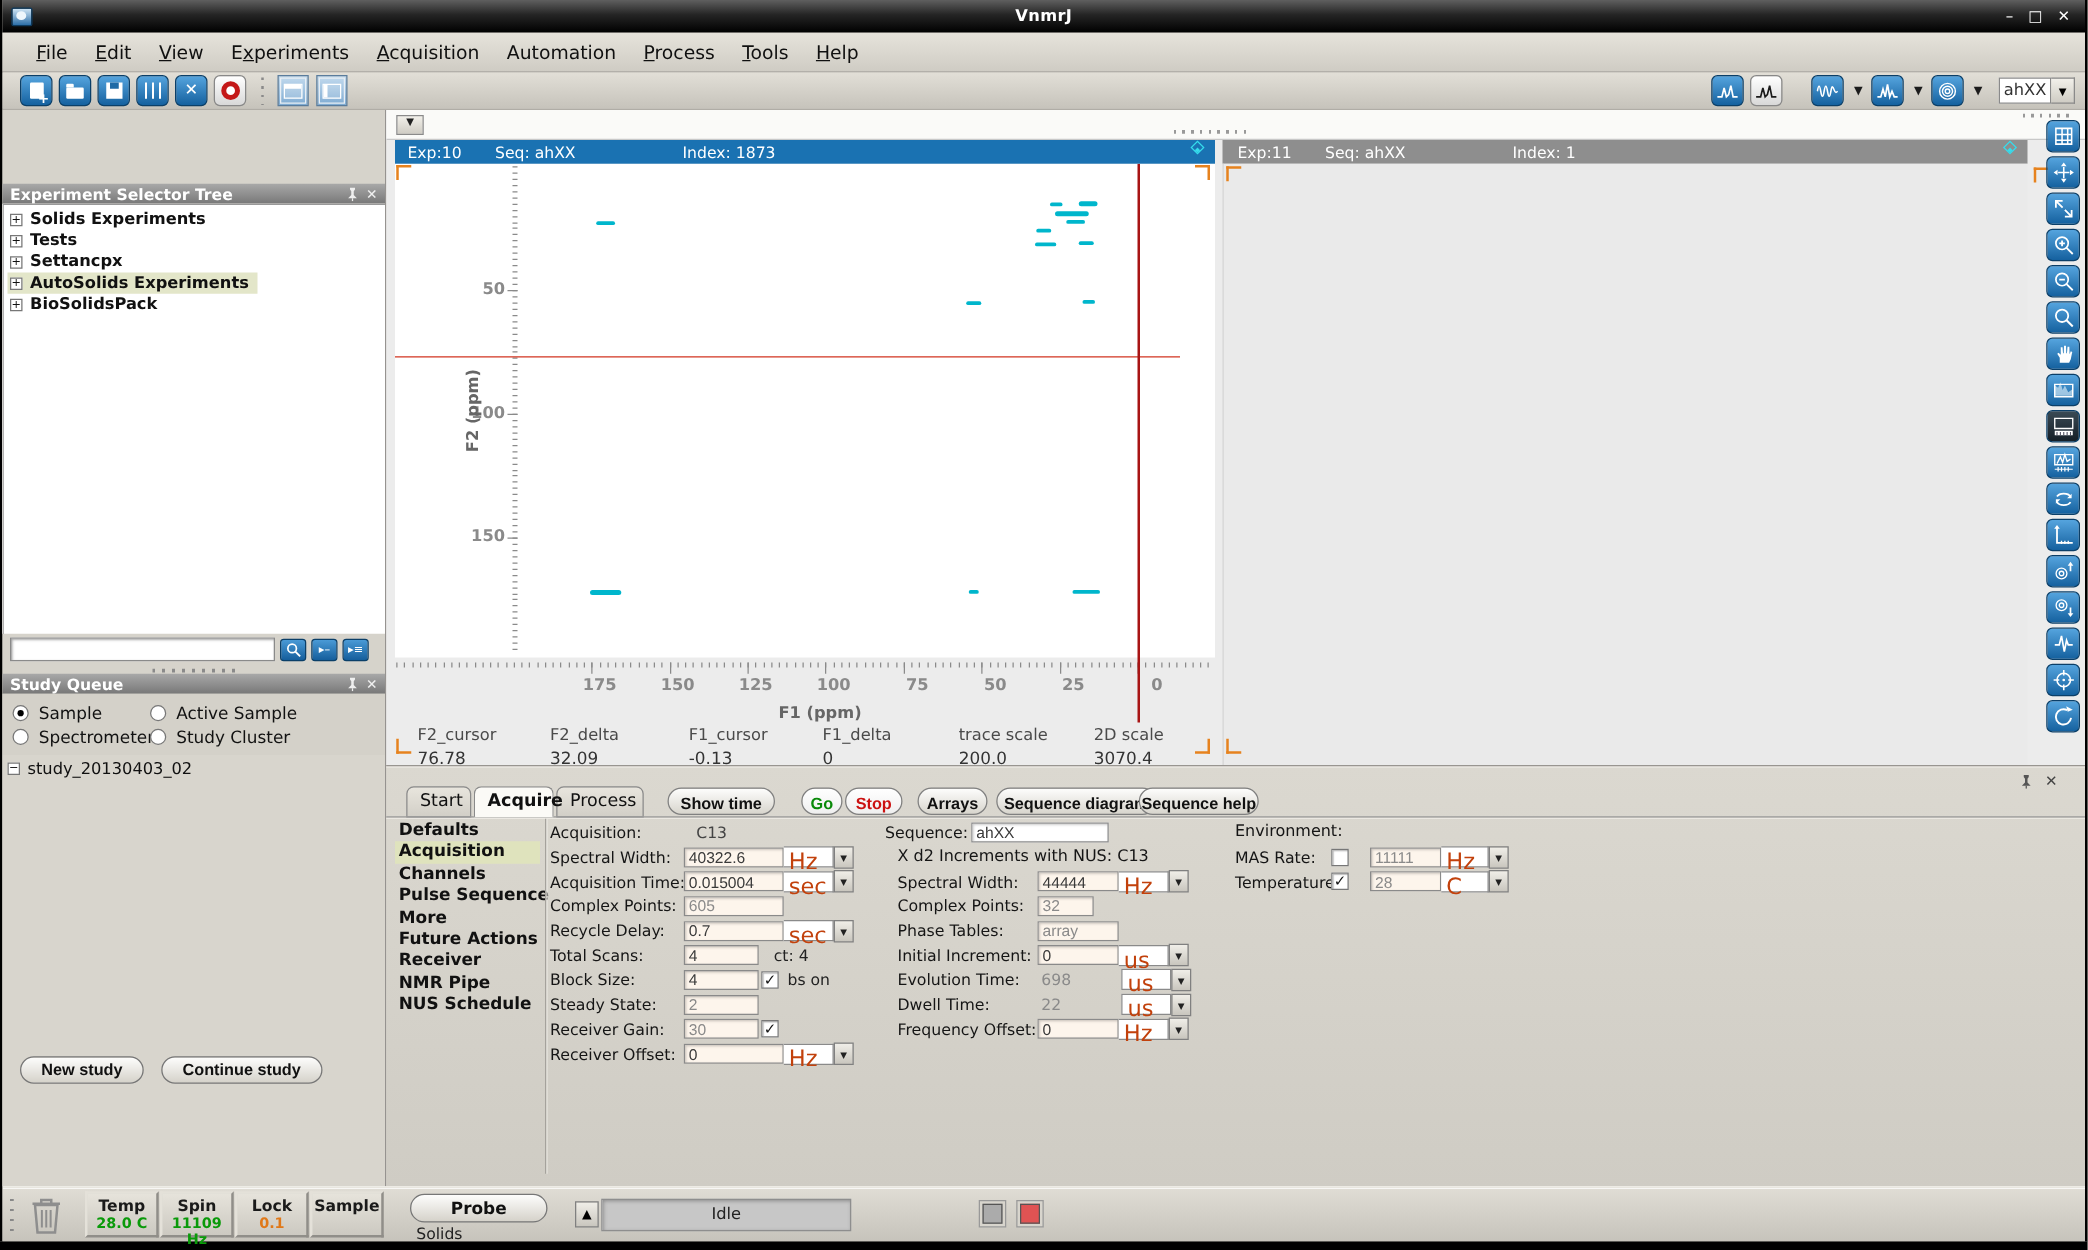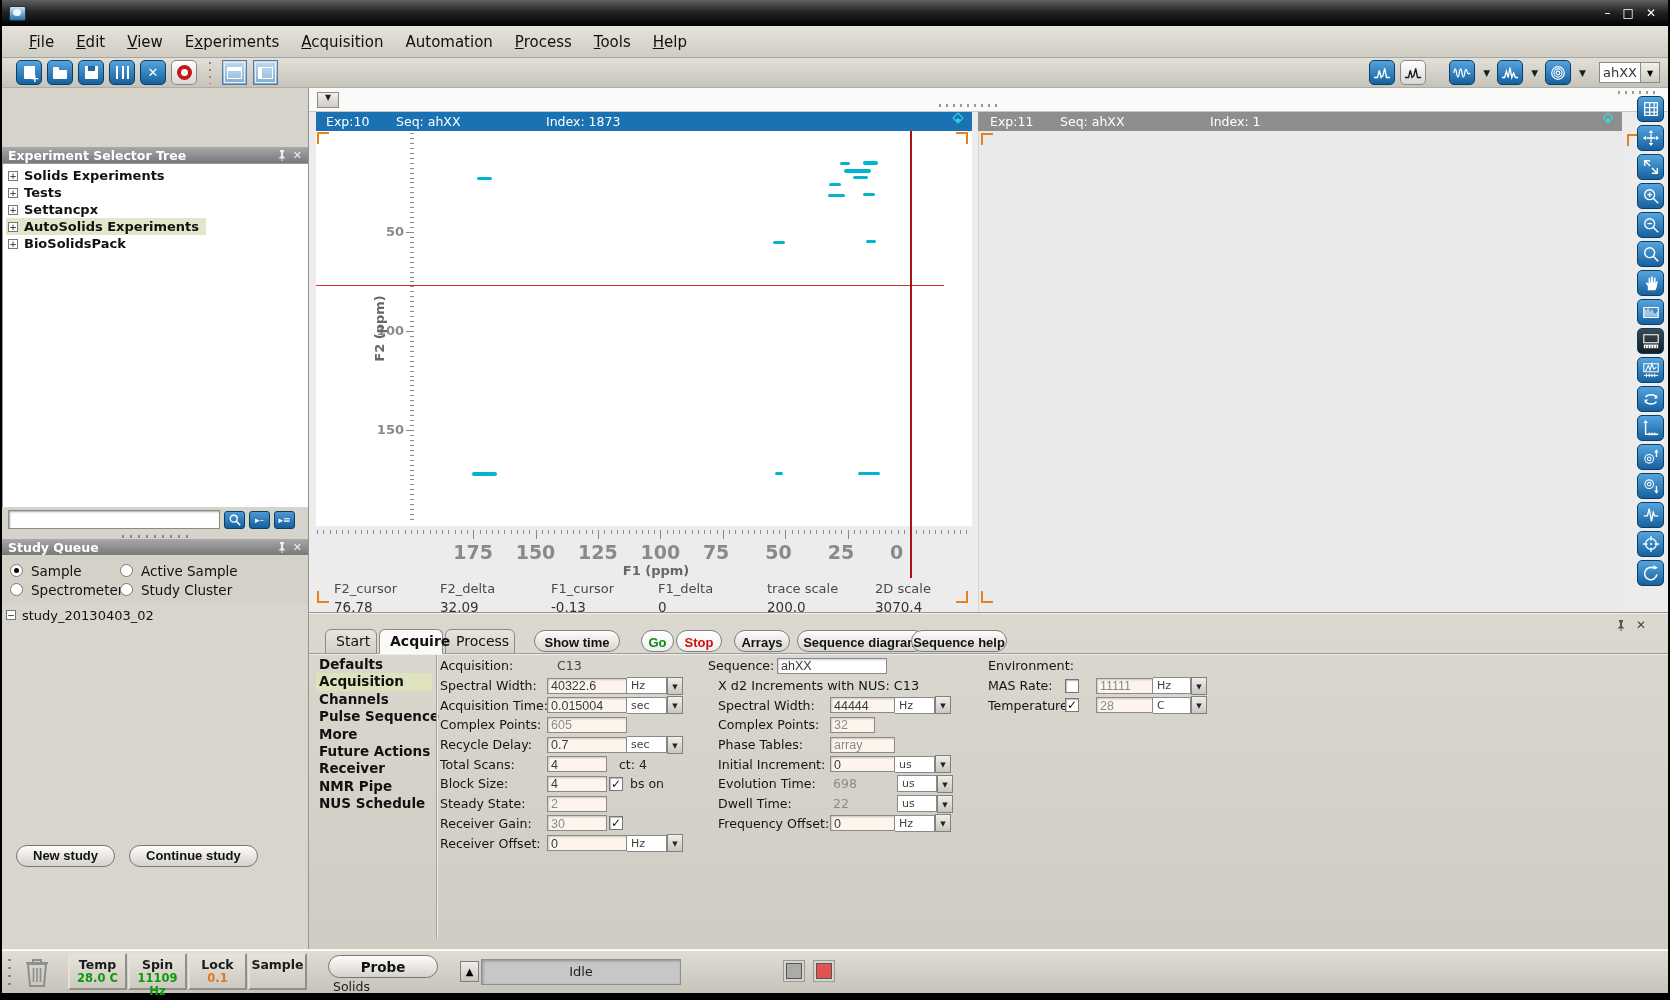--- a/index.html
+++ b/index.html
@@ -90,21 +90,21 @@
   .vp-header.active { background: #1a72b2; }
   .vp-header.inactive { background: #8e8e8e; }
   .vp-header span { position: absolute; top: 2px; }
   .vdiamond { position: absolute; right: 10px; top: 5px; width: 8px; height: 8px; border: 1.5px solid #35dcec; transform: rotate(45deg); }
   .vdiamond::after { content: ""; position: absolute; left: 2.5px; top: 2.5px; width: 3px; height: 3px; background: #35dcec; }
   .vp-content { position: relative; height: 481px; }
   .plot-white { position: absolute; left: 0; top: 0; width: 656px; height: 395px; background: #fff; }
   #plot-area { position: absolute; inset: 0; overflow: hidden; }
   .xtick { position: absolute; width: 1px; background: #8a8a8a; }
   .ytick { position: absolute; height: 1px; background: #8a8a8a; }
-  .xlab { position: absolute; width: 40px; text-align: left; font-size: 19px; color: #8a8a8a; font-weight: 600; }
+  .xlab { position: absolute; width: 40px; text-align: right; font-size: 13px; color: #8a8a8a; font-weight: 600; }
   .ylab { position: absolute; width: 34px; text-align: right; font-size: 13px; color: #8a8a8a; font-weight: 600; }
   .peak { position: absolute; border-radius: 2px; }
   .hcursor { position: absolute; left: 0; width: 628px; height: 1.5px; background: #d23420; }
   .vcursor { position: absolute; top: 0; height: 447px; width: 2px; background: #a81414; }
   .axis-xlabel { position: absolute; width: 100px; text-align: center; font-size: 13px; font-weight: 600; color: #666; }
   .axis-ylabel { position: absolute; font-size: 13px; font-weight: 600; color: #666; transform: rotate(-90deg); transform-origin: center; width: 70px; text-align: center; }
   .cinfo { position: absolute; top: 450px; }
   .cinfo .cl { font-size: 13px; color: #4a4a4a; }
   .cinfo .cv { font-size: 13.5px; color: #333; margin-top: 3px; }
   .obr { position: absolute; width: 12px; height: 12px; border: 0 solid #e6821e; }
@@ -129,21 +129,21 @@
   .abtn.stop { color: #cc1111; background: linear-gradient(#fff, #efefef); }
   .cats { position: absolute; left: 7px; top: 43px; width: 116px; }
   .cat { height: 17.4px; font-weight: bold; font-size: 13.5px; color: #111; padding-left: 3px; white-space: nowrap; }
   .cat.active { background: #dfe3bd; }
   .vdiv { position: absolute; left: 127px; top: 42px; bottom: 10px; border-left: 1px solid #a5a29c; box-shadow: 1px 0 0 #eeece6; }
   .pcol { position: absolute; top: 43px; }
   .prow { height: 19.7px; display: flex; align-items: center; }
   .plabel { font-size: 12.6px; color: #151515; white-space: nowrap; flex: none; }
   .pinput { height: 16px; border: 1px solid #8a8a8a; background: #fdf5ec; font-size: 12.5px; color: #3a3a3a; padding: 1px 3px 0; box-shadow: inset 1px 1px 2px rgba(0,0,0,.2); white-space: nowrap; overflow: hidden; flex: none; }
   .pinput.dim, .ptext.dim { color: #8a8a8a; }
-  .punit { width: 40px; height: 17px; border: 1px solid #8a8a8a; border-left: none; background: #fff; font-size: 11px; color: #404040; padding: 1px 0 0 4px; flex: none; }
+  .punit { width: 40px; height: 17px; border: 1px solid #8a8a8a; border-left: none; background: #fff; font-size: 18px; color: #c2410c; padding: 1px 0 0 4px; flex: none; }
   .parrow { width: 16px; height: 18px; background: linear-gradient(#f0eee8, #c9c6be); border: 1px solid #808080; font-size: 7px; color: #222; text-align: center; padding-top: 5px; flex: none; }
   .pcheck { width: 14px; height: 14px; background: #fff; border: 1px solid #777; box-shadow: inset 1px 1px 1px #bbb; font-size: 12px; font-weight: bold; line-height: 12px; text-align: center; color: #111; flex: none; }
   .pextra { font-size: 12.5px; color: #222; white-space: nowrap; }
   .ptext { font-size: 12.5px; color: #444; flex: none; }
   .pinhdr { font-size: 12.8px; color: #151515; white-space: nowrap; }
   .panel-corner-icons { position: absolute; right: 22px; top: 5px; display: flex; gap: 10px; align-items: center; }
   .panel-corner-icons .hx { color: #444; font-size: 12px; font-weight: bold; }
 
   
   .statusbar { height: 44px; flex: none; position: relative; background: linear-gradient(#e0ddd5, #c6c3bb); border-top: 1px solid #f5f3ee; box-shadow: inset 0 1px 0 #fff; }
@@ -162,20 +162,21 @@
   .sq-btn.red { left: 814px; background: #e05353; box-shadow: 0 0 0 2px #d8d5cd, 0 0 0 3px #999; }
   .msg-box { position: absolute; left: 846px; top: 9px; width: 432px; height: 27px; background: #f2f1ea; border: 1px solid #999; box-shadow: inset 1px 1px 2px #aaa; font-size: 13px; color: #2244bb; padding: 5px 0 0 5px; white-space: nowrap; overflow: hidden; }
 </style>
 </head>
 <body>
 
 <div id="app">
 
   <div class="titlebar">
     <div class="appicon"></div>
+    <div class="wtitle">VnmrJ</div>
     <div class="wbtns">
       <span>–</span>
       <span>□</span>
       <span>✕</span>
     </div>
   </div>
 
   <div class="menubar metal">
     <span class="menu-item"><span></span><span class="ul">F</span><span>ile</span></span>
     <span class="menu-item"><span></span><span class="ul">E</span><span>dit</span></span>

